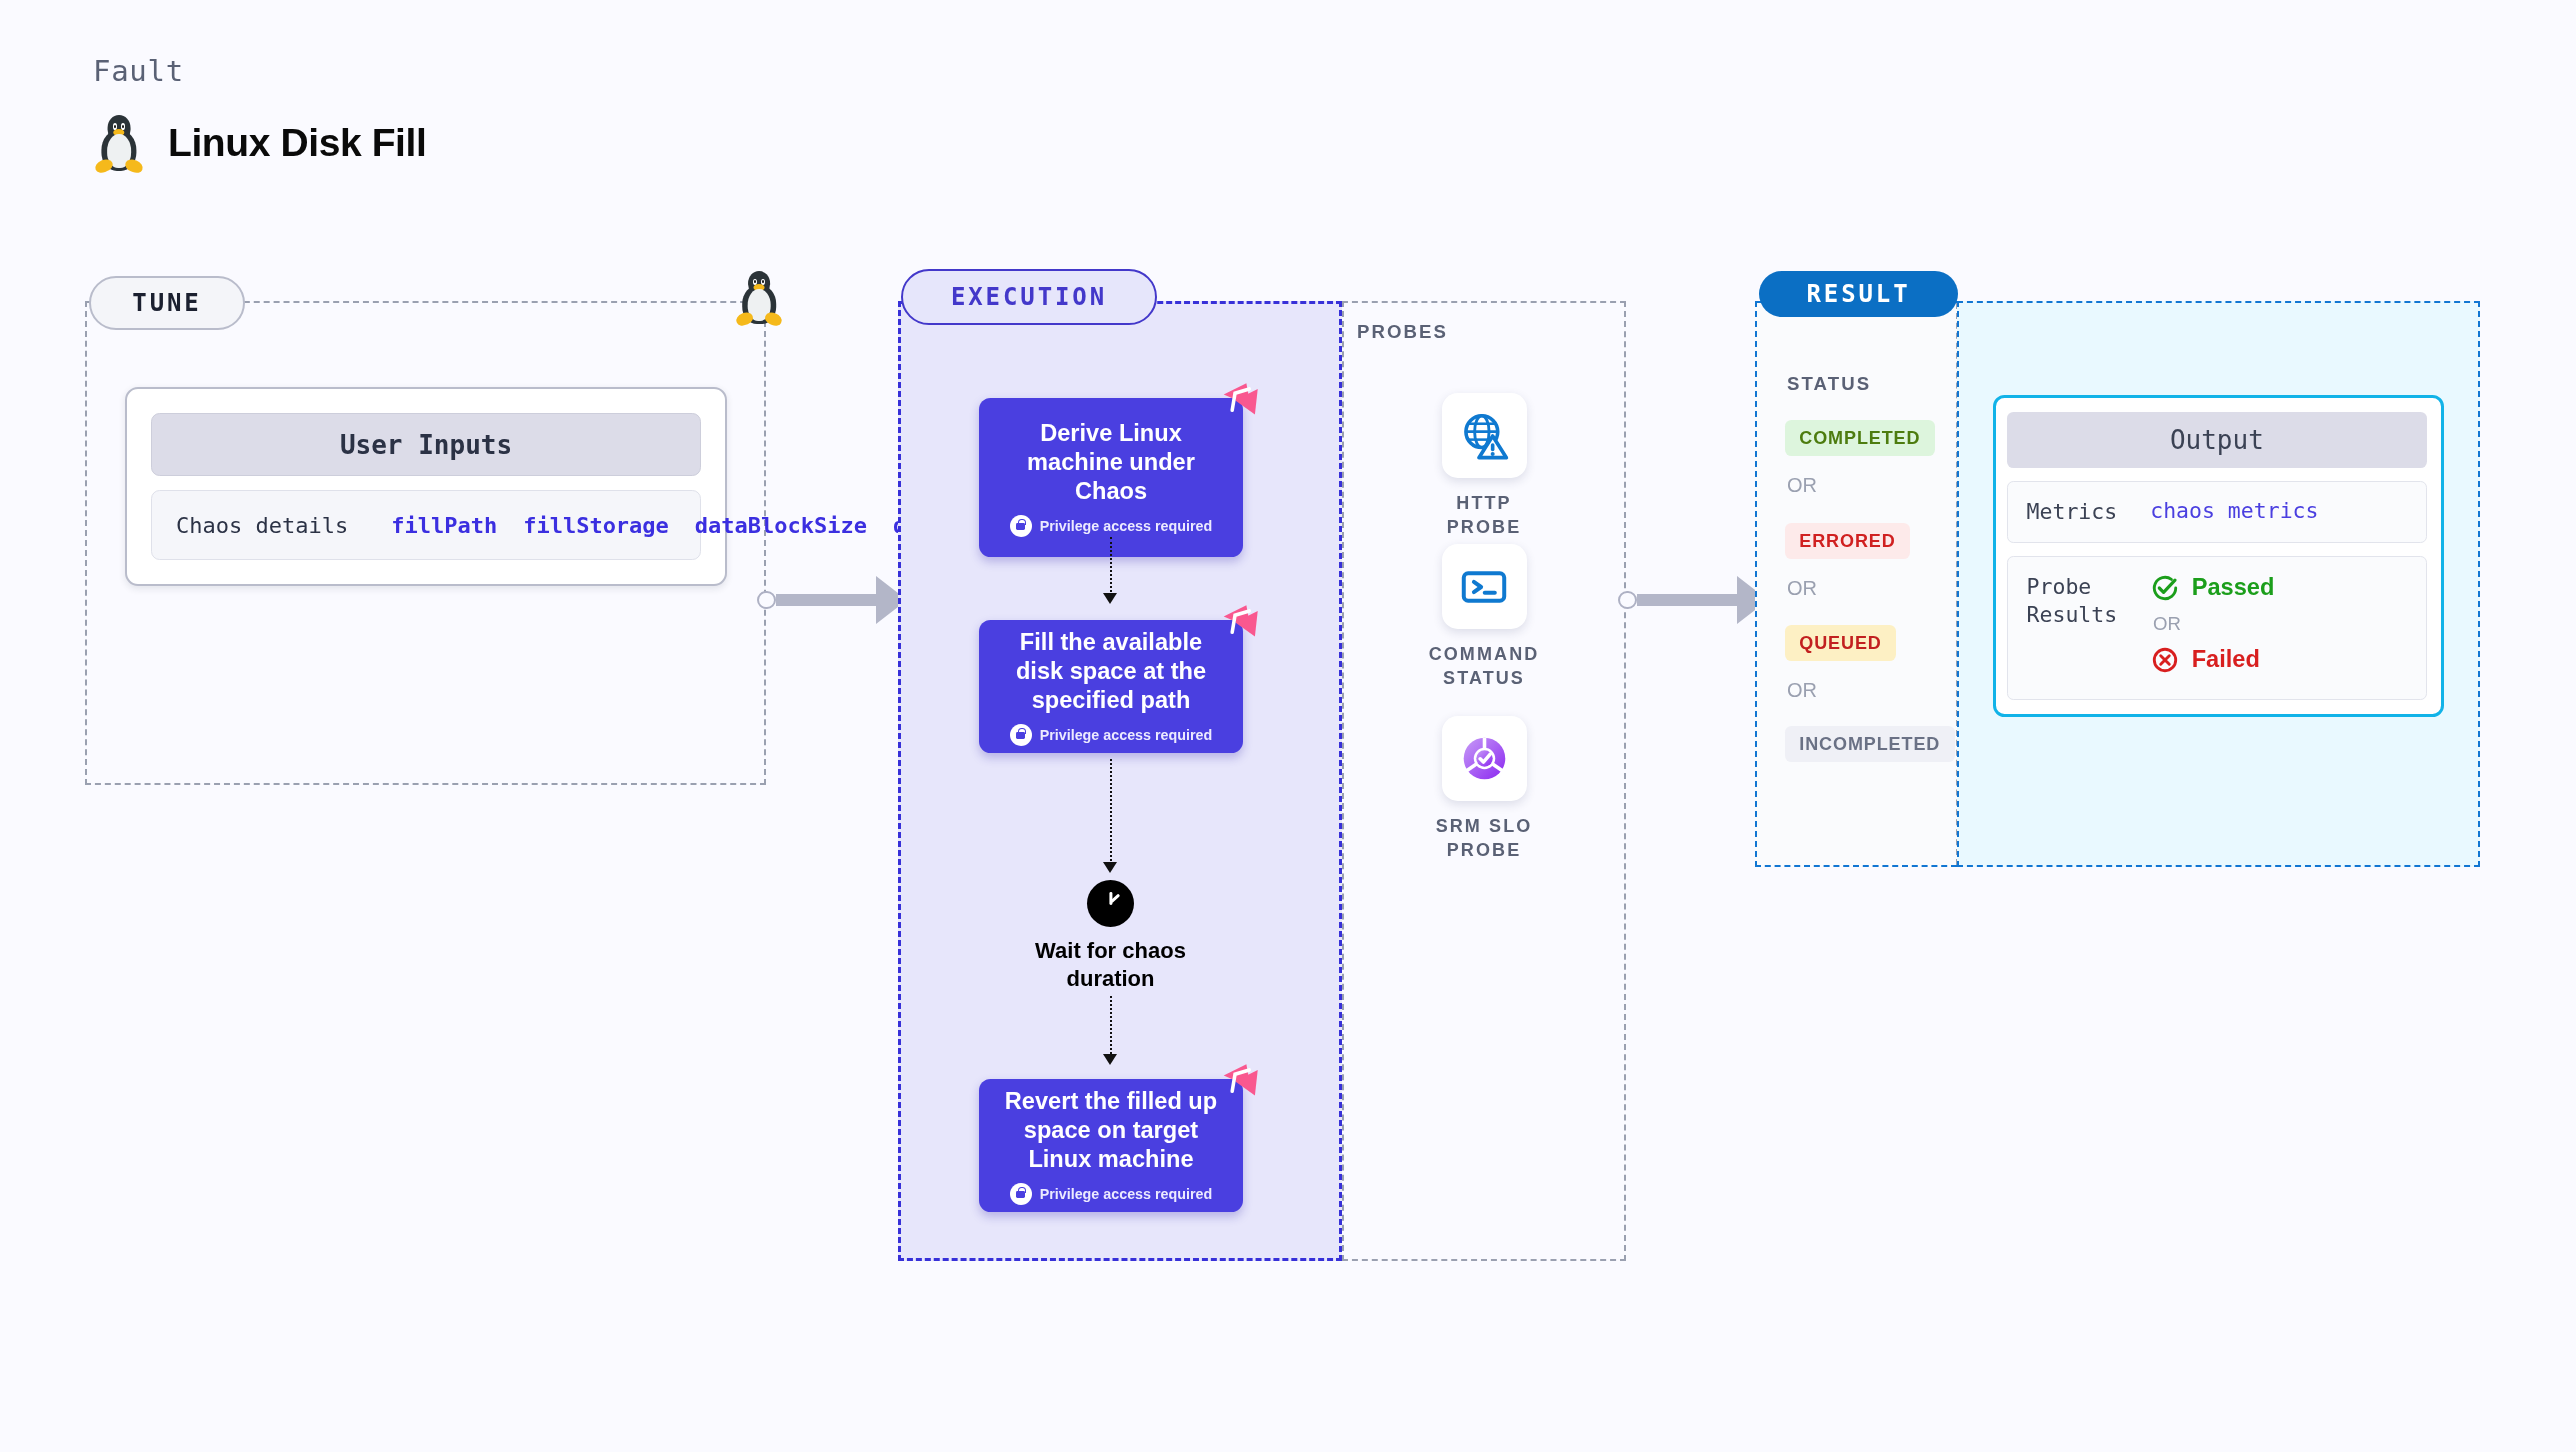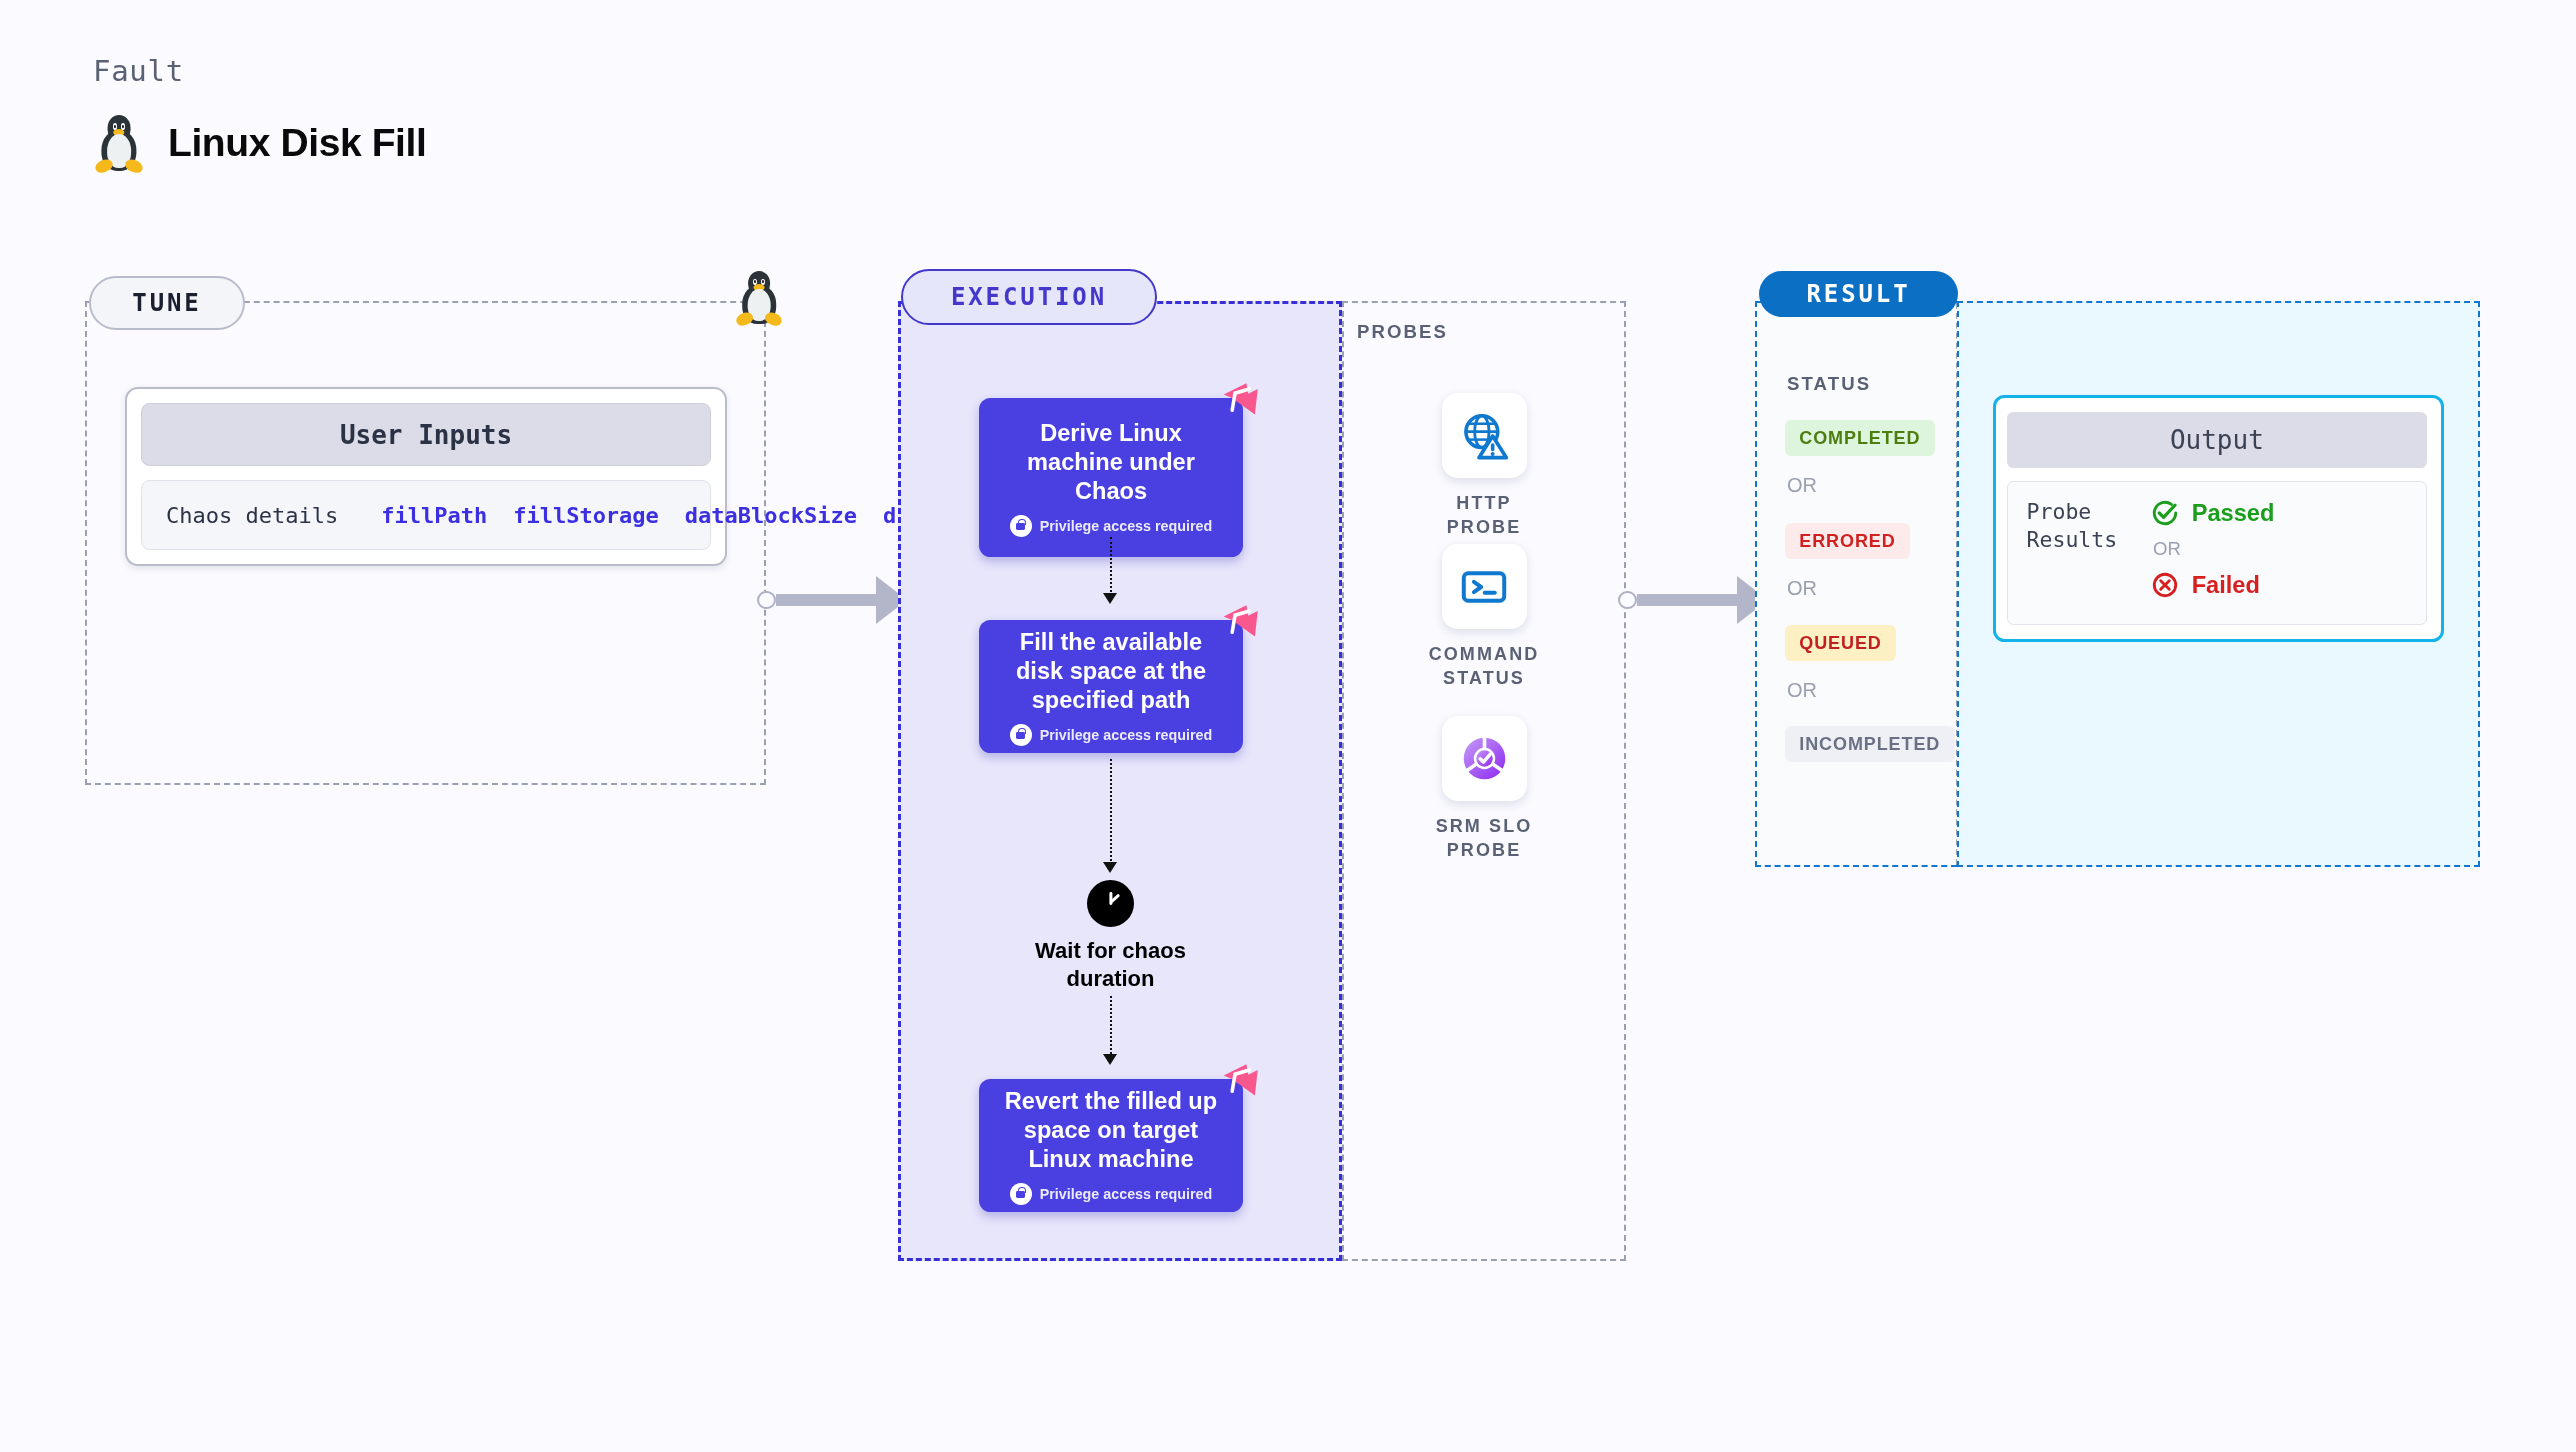--- a/index.html
+++ b/index.html
@@ -63,21 +63,21 @@
   .box-result-status { border: 2.1px dashed #1176d2; border-right: none; background: #fafbfd; }
   .box-result-status::after {
     content: ""; position: absolute; right: -1.4px; top: 0; bottom: 0;
     border-right: 2.1px dashed #9aa0b0;
   }
   .box-result-out { border: 2.9px dashed #1176d2; background: #e9f9ff; }
 
   
   .ui-card {
     position: absolute; background: #ffffff; border: 2.1px solid #b9bccb;
-    border-radius: 13px; padding: 14px; box-shadow: 0 2.9px 7.2px rgba(30,35,60,.10);
+    border-radius: 13px; padding: 24px; box-shadow: 0 2.9px 7.2px rgba(30,35,60,.10);
   }
   .ui-head {
     background: #dcdce8; border: 0.7px solid #cdcedb; border-radius: 8.6px;
     height: 63px; display: flex; align-items: center; justify-content: center;
     font-family: "DejaVu Sans Mono", monospace; font-size: 26px; font-weight: 700; color: #2b3245;
   }
   .ui-body {
     margin-top: 14.3px; background: #f5f6fa; border: 0.7px solid #dfe1ea; border-radius: 8.6px;
     padding: 21.5px 24px; display: flex; gap: 43px;
   }
@@ -358,20 +358,24 @@
   <div class="badge b-queued" style="left:1785px; top:625px;">QUEUED</div>
   <div class="or-txt" style="left:1787px; top:679px;">OR</div>
 
   <div class="badge b-incomplete" style="left:1785px; top:726px;">INCOMPLETED</div>
 
   <div class="dashbox box-result-out" style="left:1957px; top:301px; width:523px; height:566px;"></div>
 
   <div class="out-card" style="left:1993px; top:395px; width:451px;padding-left:11px;">
     <div class="out-head">Output</div>
 
+    <div class="out-row">
+      <div class="out-key">Metrics</div>
+      <div class="out-val-link">chaos metrics</div>
+    </div>
 
     <div class="out-row" style="padding-bottom:24px;">
       <div class="out-key">Probe
 Results</div>
       <div class="pr-stack">
         <div class="pr-line">
           <svg width="30" height="30" viewBox="0 0 42 42">
             <path d="M36 21 A15 15 0 1 1 30 9" fill="none" stroke="#1B9E1B" stroke-width="4" stroke-linecap="round"></path>
             <path d="M13 21 L19 27 L35 10" fill="none" stroke="#1B9E1B" stroke-width="4.5" stroke-linecap="round" stroke-linejoin="round"></path>
           </svg>

